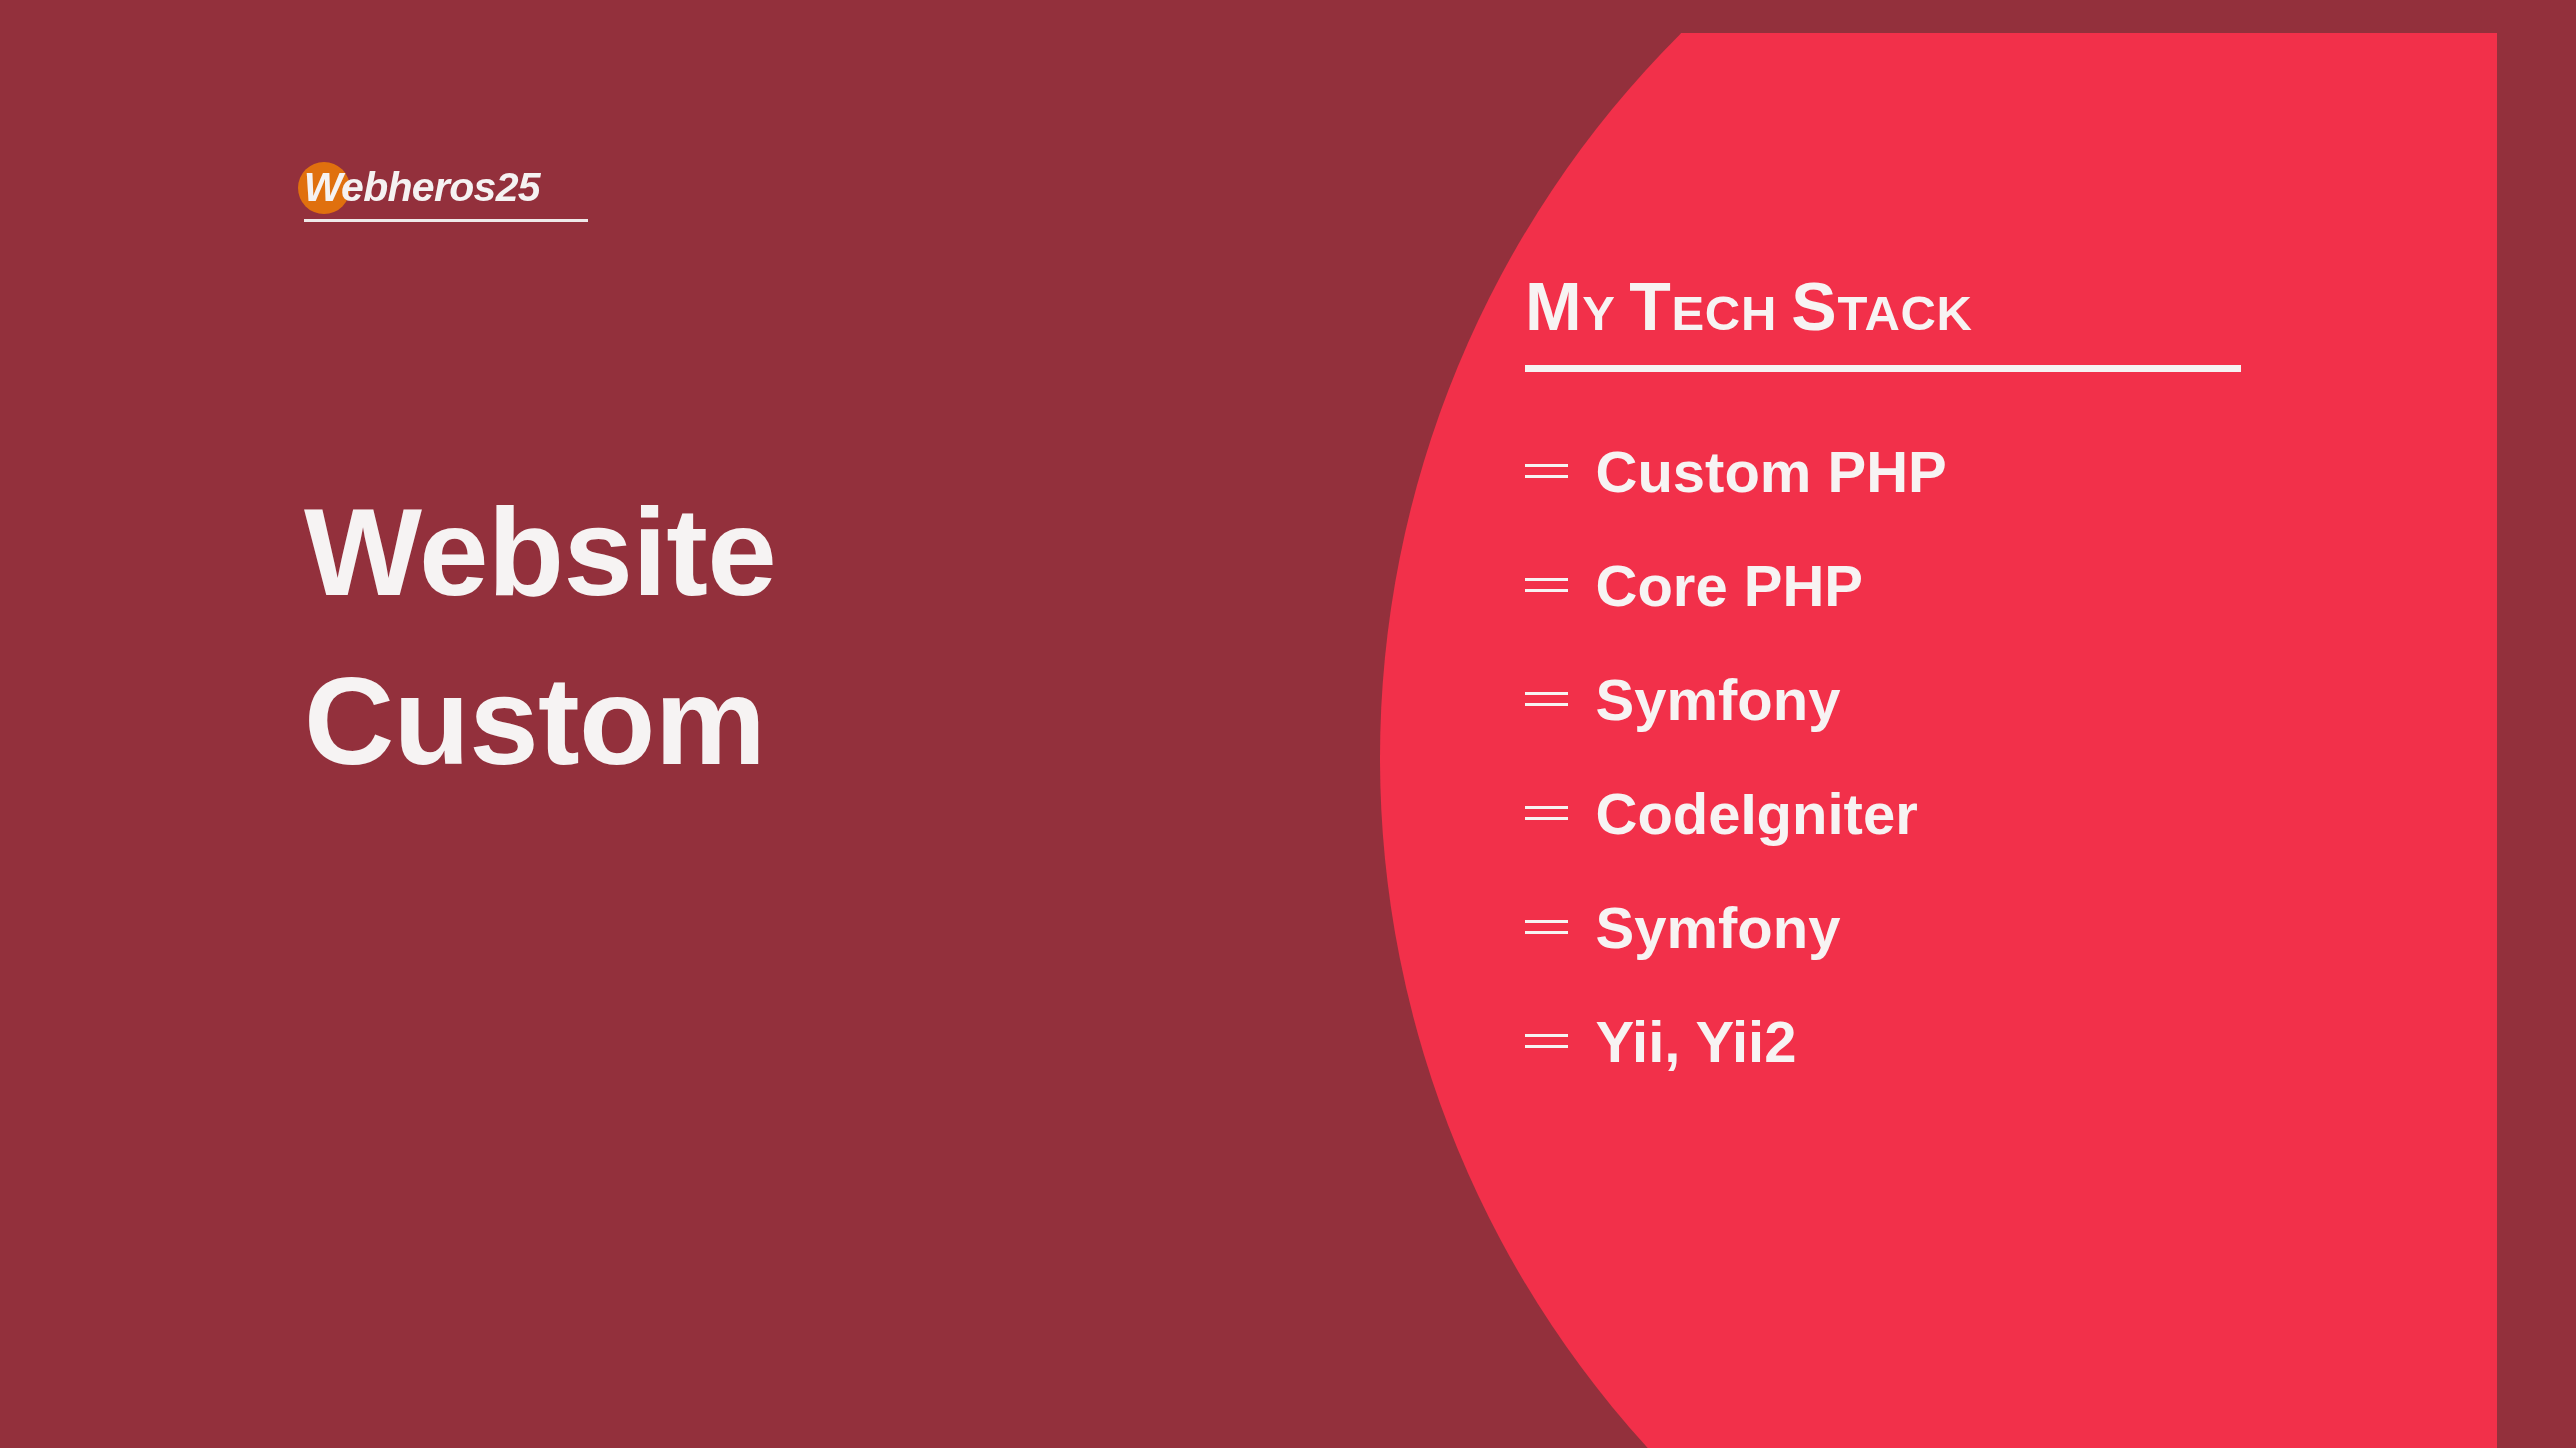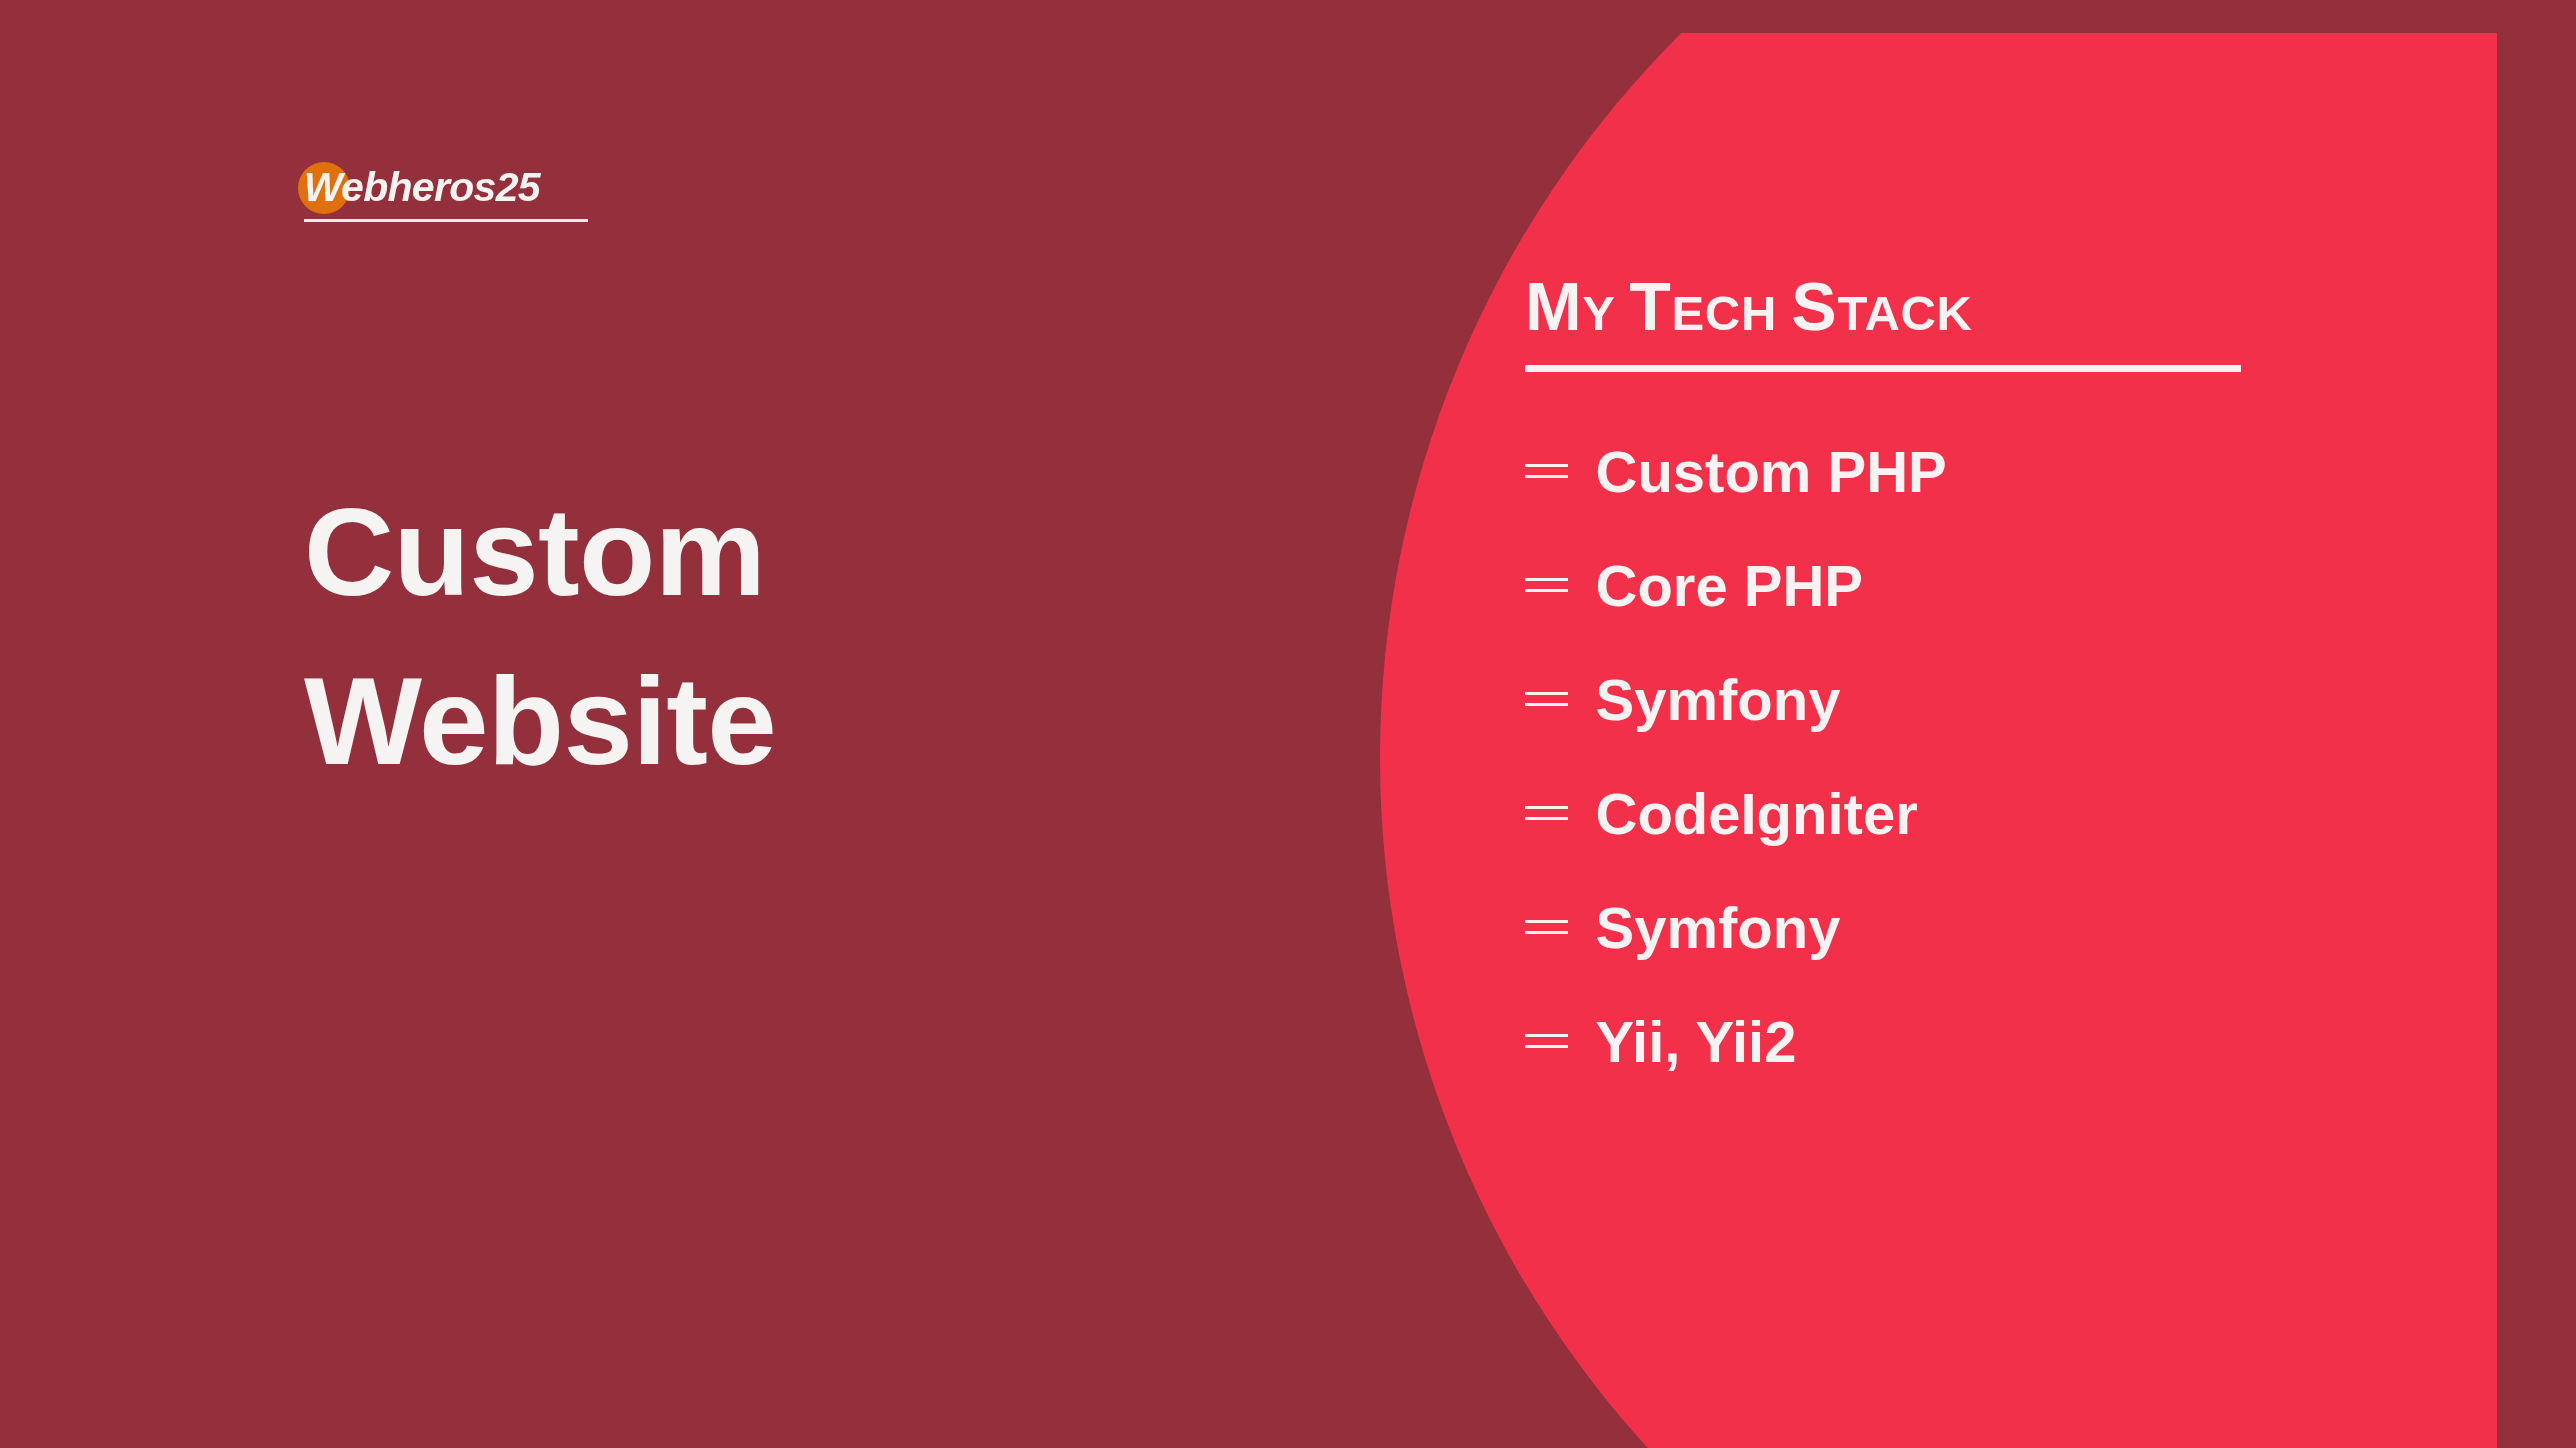--- a/index.html
+++ b/index.html
@@ -173,22 +173,22 @@
 
   <div id="logo">
     <div id="logo-row">
       <span id="logo-dot"></span>
       <span id="logo-text">Webheros25</span>
     </div>
     <div id="logo-underline"></div>
   </div>
 
   <h1 id="headline">
+    <span class="hl-line">Website</span>
     <span class="hl-line">Custom</span>
-    <span class="hl-line">Website</span>
   </h1>
 
   <div id="stack-panel">
 
     <div id="stack-title"><span class="cap">M</span><span class="scap">y</span><span class="scap"> </span><span class="cap">T</span><span class="scap">ech</span><span class="scap"> </span><span class="cap">S</span><span class="scap">tack</span></div>
 
     <div id="stack-underline"></div>
 
     <ul id="stack-list">
 

